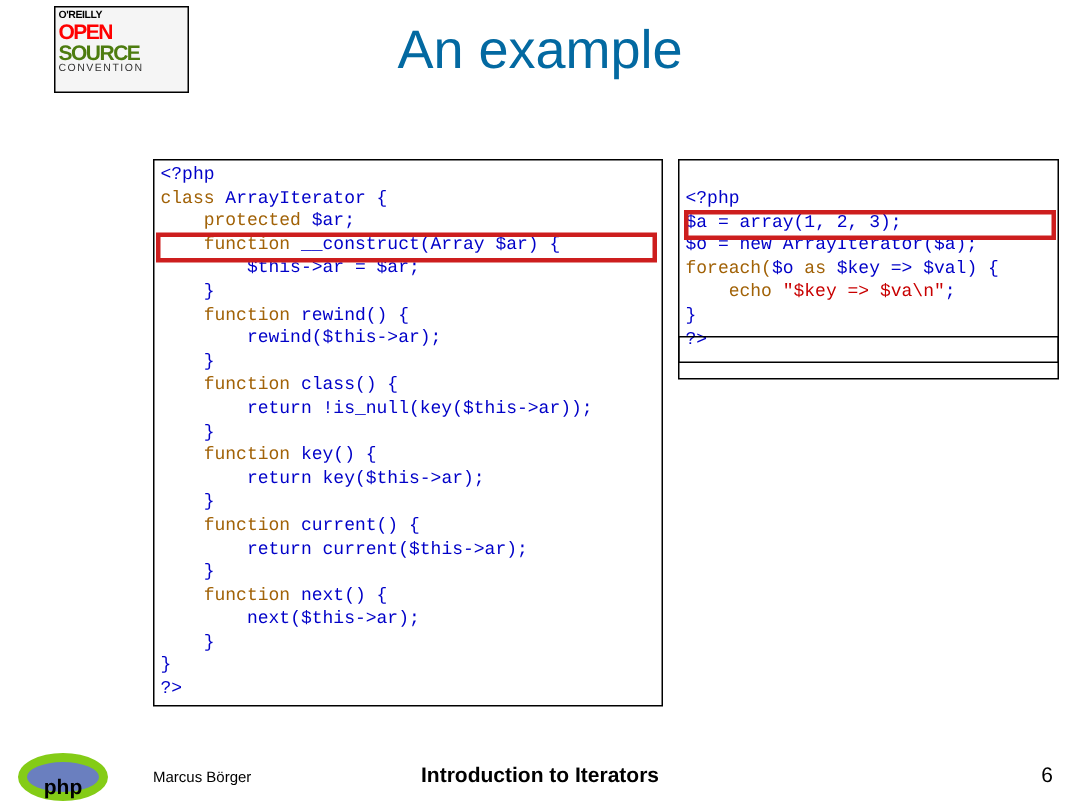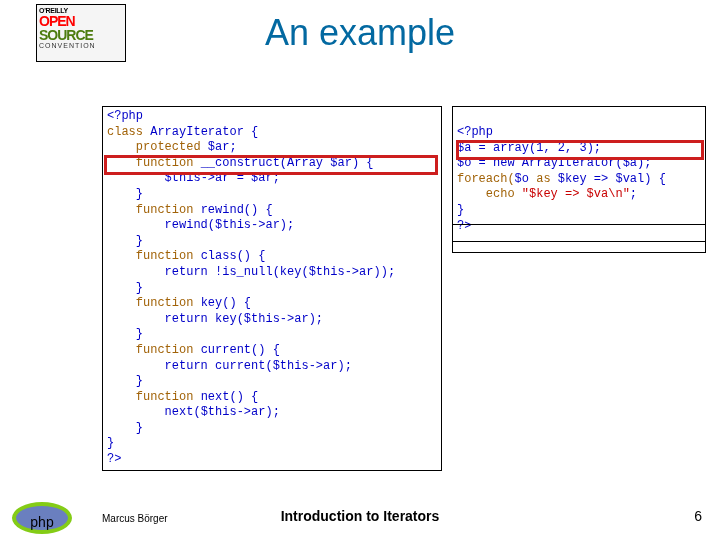--- a/index.html
+++ b/index.html
@@ -108,23 +108,23 @@
     pointer-events: none;
   }
   .php-logo {
     position: absolute;
     bottom: 6px;
     left: 12px;
     width: 60px;
     height: 32px;
     background: #6a7fbf;
     border-radius: 50%;
-    border: 4px solid #84cc16;
+    border: 6px solid #84cc16;
     color: #000;
-    font-weight: normal;
+    font-weight: bold;
     font-size: 14px;
     text-align: center;
     line-height: 32px;
     font-family: Arial, sans-serif;
   }
   .footer-left {
     position: absolute;
     bottom: 16px;
     left: 102px;
     font-size: 10px;

